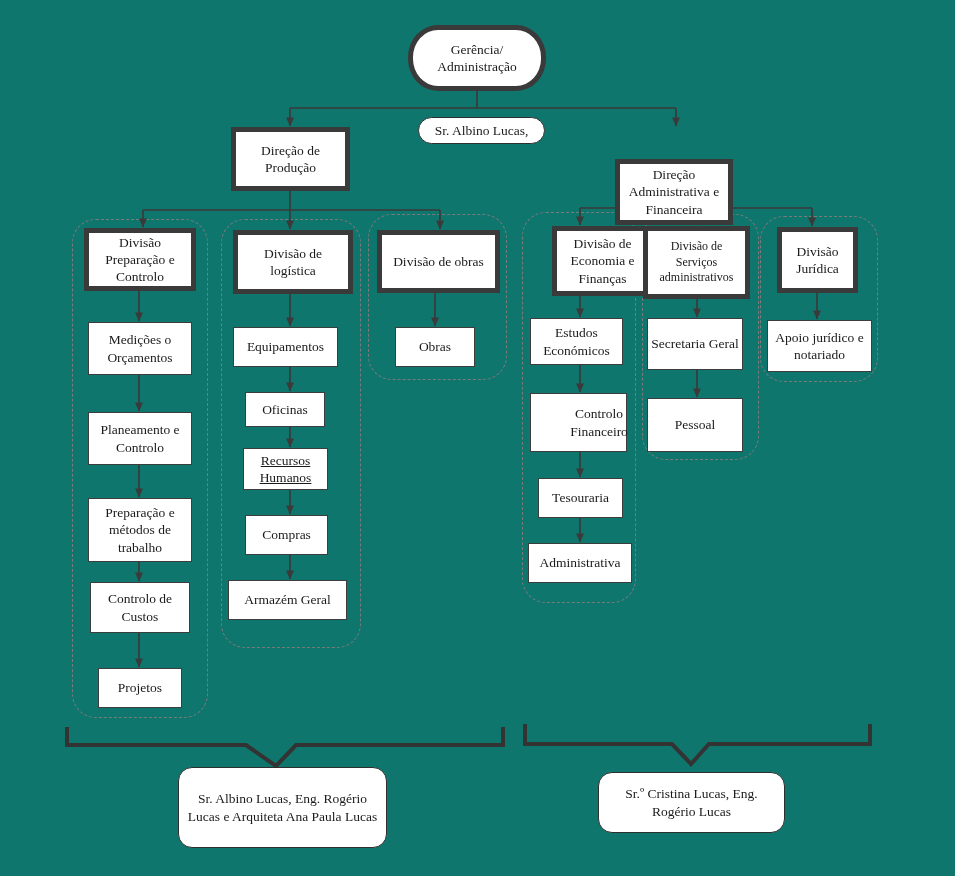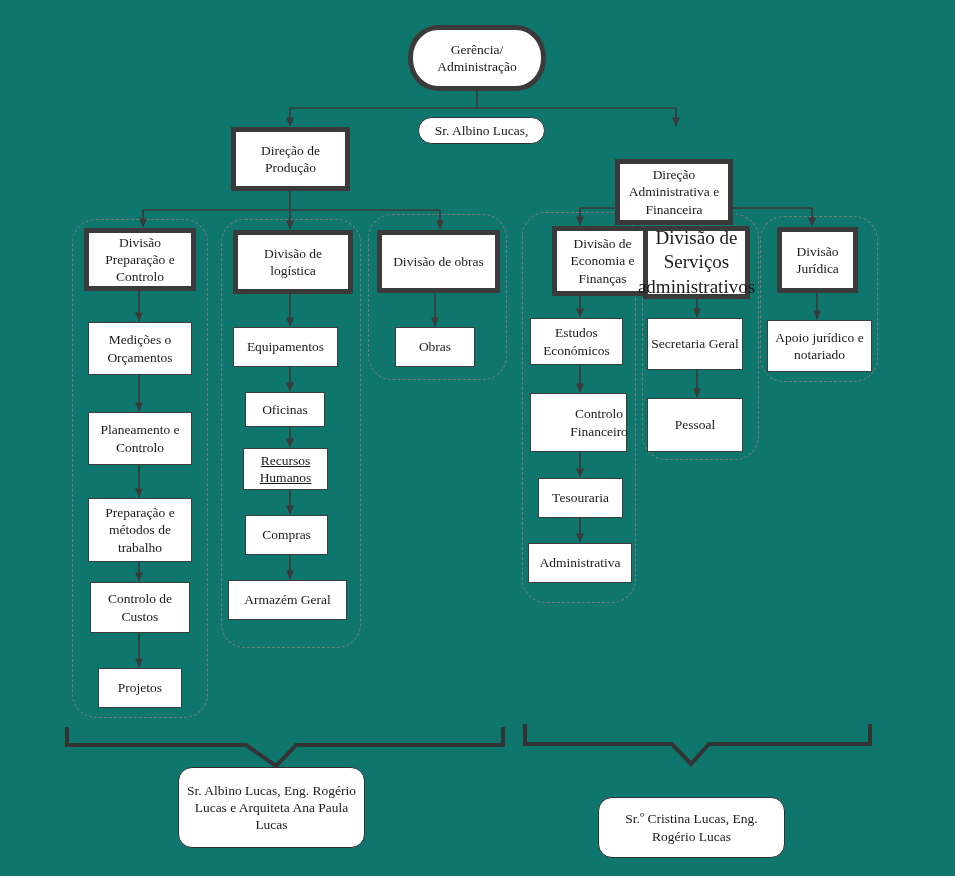--- a/index.html
+++ b/index.html
@@ -59,31 +59,31 @@
   #c3-i0 { left:395px; top:327px; width:80px; height:40px; }
 
   
   #c4-head { left:527px; top:226px; width:101px; height:70px;margin-left:25px; }
   #c4-i0 { left:530px; top:318px; width:93px;  height:47px; }
   #c4-i1 { left:530px; top:393px; width:97px;  height:59px;padding-left:44px; }
   #c4-i2 { left:538px; top:478px; width:85px;  height:40px; }
   #c4-i3 { left:528px; top:543px; width:104px; height:40px; }
 
   
-  #c5-head { left:643px; top:226px; width:107px; height:73px; font-size:19px; }
+  #c5-head { left:643px; top:226px; width:107px; height:73px; font-size:12px; }
   #c5-i0 { left:647px; top:318px; width:96px; height:52px; }
   #c5-i1 { left:647px; top:398px; width:96px; height:54px; }
 
   
   #c6-head { left:777px; top:227px; width:81px;  height:66px; }
   #c6-i0 { left:767px; top:320px; width:105px; height:52px; }
 
   
-  #foot-left  { left:178px; top:767px; width:187px; height:81px; }
-  #foot-right { left:598px; top:772px; width:187px; height:61px;margin-top:25px; }
+  #foot-left  { left:178px; top:767px; width:209px; height:81px; }
+  #foot-right { left:598px; top:772px; width:187px; height:61px; }
 </style>
 </head>
 <body>
 
 <div id="canvas">
 
   <div class="dash" id="c1-dash"></div>
   <div class="dash" id="c2-dash"></div>
   <div class="dash" id="c3-dash"></div>
   <div class="dash" id="c4-dash"></div>

